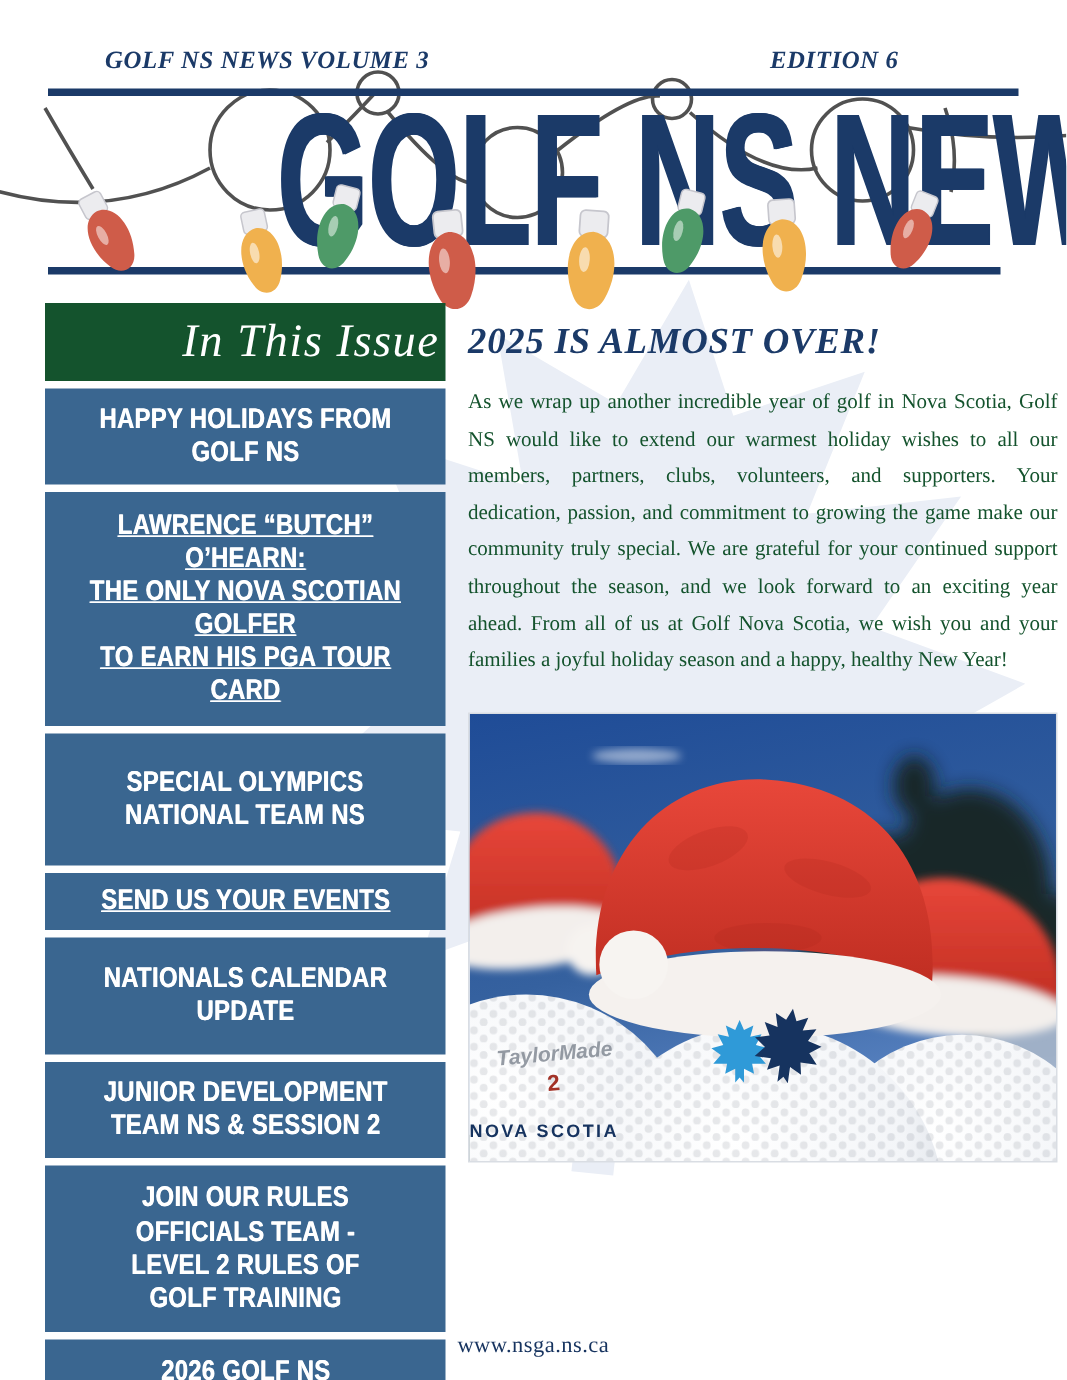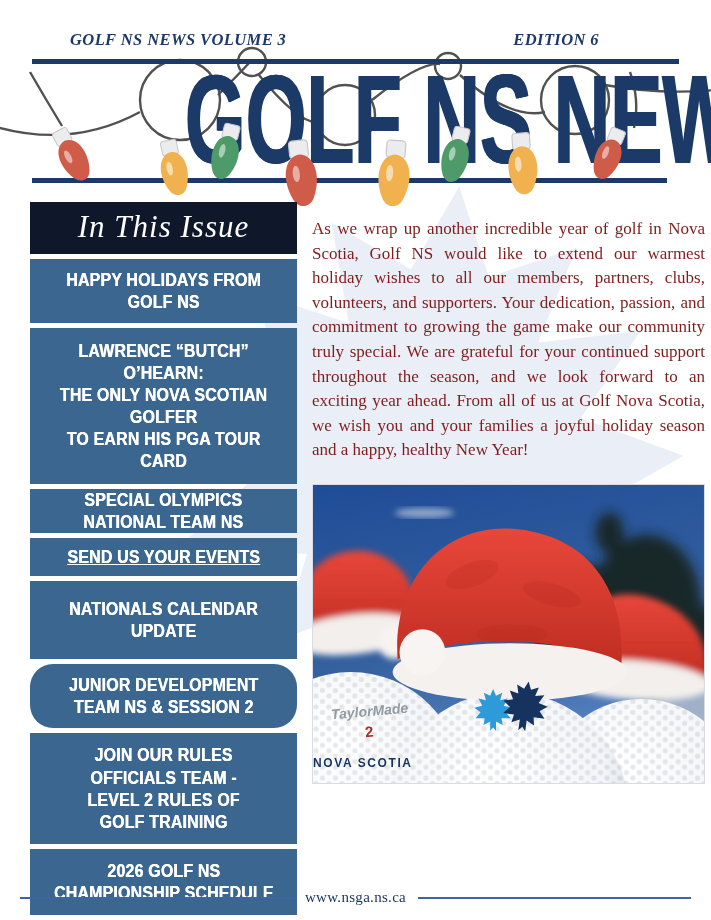--- a/index.html
+++ b/index.html
@@ -18,53 +18,53 @@
   .rule.top{margin-top:9px;}
   .rule.bottom{margin:4px 44px 0 32px;}
   h1.title{position:relative;z-index:2;margin:2px 0 0;text-align:center;height:108px;}
   h1.title .squeeze{display:inline-block;transform:scaleX(.62);transform-origin:center;
             font-family:"Liberation Sans",sans-serif;font-weight:700;font-size:126px;line-height:.86;
             color:#1b3a68;text-shadow:1.2px 0 currentColor,-1.2px 0 currentColor;white-space:nowrap;}
   .bulb-base{fill:#ececef;stroke:#c6c6cd;stroke-width:1;}
   
   .content{position:relative;z-index:2;display:flex;margin:19px 0 0 30px;align-items:flex-start;}
   .sidebar{width:267px;flex:0 0 267px;}
-  .sb-head{background:#0f172a;color:#ffffff;text-align:center;padding:7px 4px 9px;margin-bottom:5px;
+  .sb-head{background:#14532d;color:#ffffff;text-align:right;padding:7px 4px 9px;margin-bottom:5px;
            font-style:italic;font-size:31px;letter-spacing:1px;}
   .sb-item{background:#3a6690;color:#ffffff;display:flex;align-items:flex-end;justify-content:center;
            text-align:center;margin-bottom:5px;font-family:"Liberation Sans",sans-serif;}
   .sb-item .cond{display:inline-block;transform:scaleX(.84);transform-origin:center;
            font-weight:700;font-size:19px;line-height:1.16;letter-spacing:.2px;white-space:pre-line;
            text-shadow:.4px 0 currentColor;}
   .sb-item:nth-child(1){padding:10px 2px;}
-  .sb-item:nth-child(2){padding:12px 2px;}
-  .sb-item:nth-child(3){padding:0 2px;}
+  .sb-item:nth-child(2){padding:12px 2px;text-decoration:underline;}
+  .sb-item:nth-child(3){padding:22px 2px;}
   .sb-item:nth-child(4){padding:8px 2px;text-decoration:underline;}
   .sb-item:nth-child(5){padding:17px 5px;}
-  .sb-item:nth-child(6){padding:10px 2px;border-radius:23px;}
+  .sb-item:nth-child(6){padding:10px 2px;}
   .sb-item:nth-child(7){padding:11px 18px;}
   .sb-item:nth-child(8){padding:11px 2px;}
   .sb-item:nth-child(9){padding:10px 2px;}
   .main{width:393px;margin-left:15px;}
   .main h2{margin:12px 0 0;color:#1b3a68;font-style:italic;font-weight:700;font-size:24.5px;
            letter-spacing:.5px;}
-  .main p{margin:15px 0 0;font-size:17px;line-height:24.6px;text-align:justify;color:#7f1d1d;}
+  .main p{margin:15px 0 0;font-size:14px;line-height:24.6px;text-align:justify;color:#14532d;}
   
   .photo{position:relative;margin-top:21px;width:393px;height:300px;overflow:hidden;
          border:1px solid #d9dde3;box-sizing:border-box;}
   .photo svg{position:absolute;inset:0;}
   .ph-brand{position:absolute;left:18px;top:218px;color:#848b95;font-style:italic;font-weight:700;
             font-size:14px;transform:rotate(-5deg);font-family:"Liberation Sans",sans-serif;opacity:.85;}
   .ph-num{position:absolute;left:52px;top:238px;color:#a33227;font-weight:700;font-size:15px;
           transform:rotate(-5deg);font-family:"Liberation Sans",sans-serif;}
   .ph-caption{position:absolute;left:0;right:10px;top:271px;text-align:left;color:#16335f;
           font-weight:700;font-size:12px;letter-spacing:1.6px;font-family:"Liberation Sans",sans-serif;}
   
   .footer{position:absolute;left:0;right:0;bottom:14px;display:flex;align-items:center;
-          padding:0 20px;z-index:2;}
+          padding:0 20px;z-index:2;flex-direction:column;}
   .footer .line{flex:1;height:2px;background:#3e65a3;}
   .footer .url{margin:0 12px;color:#16335f;font-size:15px;letter-spacing:.3px;}
 </style>
 </head>
 <body>
 
 <div class="page">
 
   <svg class="watermark" viewBox="0 0 100 112" preserveAspectRatio="none">
     <g transform="rotate(6 50 50)">
@@ -185,20 +185,21 @@
           </div>
         <div class="sb-item">
           <span class="cond">2026 GOLF NS
 CHAMPIONSHIP SCHEDULE</span>
           </div>
 
       </div>
     </aside>
 
     <section class="main">
+      <h2>2025 IS ALMOST OVER!</h2>
       <p>As we wrap up another incredible year of golf in Nova Scotia, Golf NS would like to extend our warmest holiday wishes to all our members, partners, clubs, volunteers, and supporters. Your dedication, passion, and commitment to growing the game make our community truly special. We are grateful for your continued support throughout the season, and we look forward to an exciting year ahead. From all of us at Golf Nova Scotia, we wish you and your families a joyful holiday season and a happy, healthy New Year!</p>
 
       <div class="photo">
         <svg viewBox="0 0 393 300">
           <defs>
             <linearGradient id="sky" x1="0" y1="0" x2=".25" y2="1">
               <stop offset="0" stop-color="#1f4c97"></stop>
               <stop offset=".6" stop-color="#35619f"></stop>
               <stop offset="1" stop-color="#5d87c6"></stop>
             </linearGradient>

